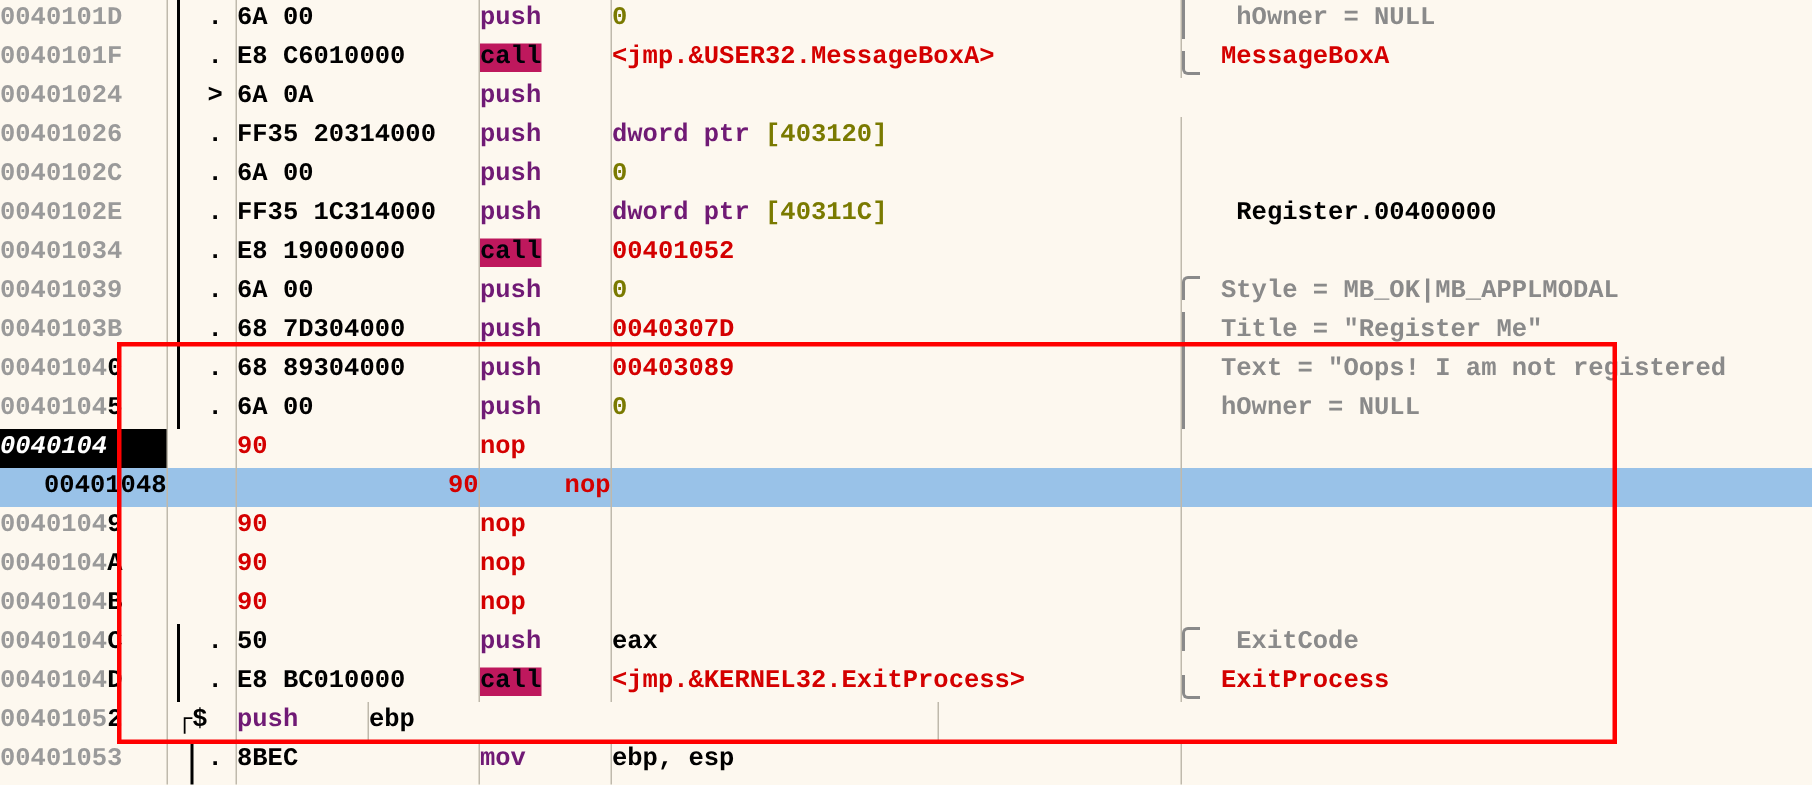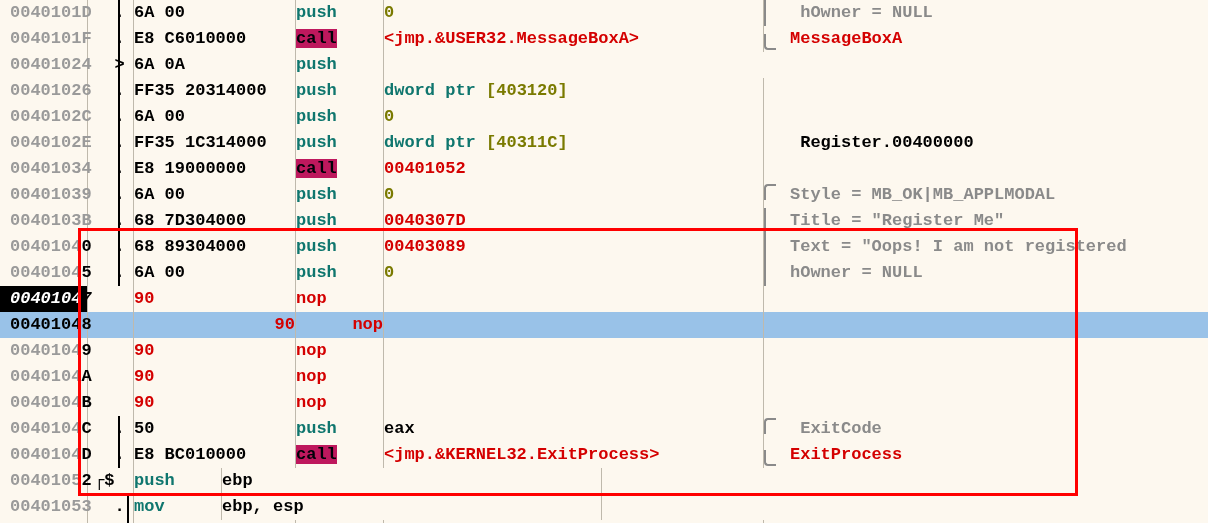--- a/index.html
+++ b/index.html
@@ -13,29 +13,29 @@
     overflow:hidden;
     position:relative;
   }
   .row {
     display:flex;
     height:26px;
     line-height:26px;
     white-space:pre;
     position:relative;
   }
-  .addr-col { width:88px; padding-left:10px; color:#9a9a9a; border-right:1px solid #bfb9ac; }
+  .addr-col { width:112px; padding-left:0; color:#9a9a9a; border-right:1px solid #bfb9ac; }
   .addr-black { color:#000; }
   .addr-inv { background:#000; color:#fff;font-style:italic; }
   .marker-col { width:46px; padding-left:6px; color:#000; border-right:1px solid #bfb9ac; }
   .hex-col { width:162px; color:#000; border-right:1px solid #bfb9ac; position:relative; }
   .mn-col  { width:88px; border-right:1px solid #bfb9ac; }
   .arg-col { width:380px; border-right:1px solid #bfb9ac; position:relative; }
   .ann-col { flex:1; padding-left:26px; position:relative; }
-  .c-blue   { color:#0f766e; }
+  .c-blue   { color:#701a75; }
   .c-red    { color:#d40000; }
   .c-olive  { color:#7a7a00; }
   .c-black  { color:#000; }
   .c-gray   { color:#8a8a8a; }
   .hl-call  { background:#be185d; color:#000108; }
   .row-sel  { background:#99c2e8;text-align:right; }
   
   .pipe {
     position:absolute; left:118px; top:0; bottom:0; width:2px; background:#000;
   }
@@ -68,16 +68,16 @@
     <div class="row"><div class="addr-col"><span>0040104</span><span class="addr-black">0</span></div><div class="marker-col">  .</div><div class="pipe"></div><div class="hex-col"><span class="c-black">68 89304000</span></div><div class="mn-col"><span class="c-blue">push</span></div><div class="arg-col"><span class="c-red">00403089</span></div><div class="ann-col"><div class="bracket-mid"></div><span class="c-gray">Text = "Oops! I am not registered</span></div></div>
     <div class="row"><div class="addr-col"><span>0040104</span><span class="addr-black">5</span></div><div class="marker-col">  .</div><div class="pipe"></div><div class="hex-col"><span class="c-black">6A 00</span></div><div class="mn-col"><span class="c-blue">push</span></div><div class="arg-col"><span class="c-olive">0</span></div><div class="ann-col"><div class="bracket-mid"></div><span class="c-gray">hOwner = NULL</span></div></div>
     <div class="row"><div class="addr-col addr-inv"><span>0040104</span><span class="addr-black">7</span></div><div class="marker-col"></div><div class="hex-col"><span class="c-red">90</span></div><div class="mn-col"><span class="c-red">nop</span></div><div class="arg-col"><span class="c-black"></span></div><div class="ann-col"><span class="c-gray"></span></div></div>
     <div class="row row-sel"><div class="addr-col addr-black"><span>0040104</span><span class="addr-black">8</span></div><div class="marker-col"></div><div class="hex-col"><span class="c-red">90</span></div><div class="mn-col"><span class="c-red">nop</span></div><div class="arg-col"><span class="c-black"></span></div><div class="ann-col"><span class="c-gray"></span></div></div>
     <div class="row"><div class="addr-col"><span>0040104</span><span class="addr-black">9</span></div><div class="marker-col"></div><div class="hex-col"><span class="c-red">90</span></div><div class="mn-col"><span class="c-red">nop</span></div><div class="arg-col"><span class="c-black"></span></div><div class="ann-col"><span class="c-gray"></span></div></div>
     <div class="row"><div class="addr-col"><span>0040104</span><span class="addr-black">A</span></div><div class="marker-col"></div><div class="hex-col"><span class="c-red">90</span></div><div class="mn-col"><span class="c-red">nop</span></div><div class="arg-col"><span class="c-black"></span></div><div class="ann-col"><span class="c-gray"></span></div></div>
     <div class="row"><div class="addr-col"><span>0040104</span><span class="addr-black">B</span></div><div class="marker-col"></div><div class="hex-col"><span class="c-red">90</span></div><div class="mn-col"><span class="c-red">nop</span></div><div class="arg-col"><span class="c-black"></span></div><div class="ann-col"><span class="c-gray"></span></div></div>
     <div class="row"><div class="addr-col"><span>0040104</span><span class="addr-black">C</span></div><div class="marker-col">  .</div><div class="pipe"></div><div class="hex-col"><span class="c-black">50</span></div><div class="mn-col"><span class="c-blue">push</span></div><div class="arg-col"><span class="c-black">eax</span></div><div class="ann-col"><div class="bracket-top"></div><span class="c-gray"> ExitCode</span></div></div>
     <div class="row"><div class="addr-col"><span>0040104</span><span class="addr-black">D</span></div><div class="marker-col">  .</div><div class="pipe"></div><div class="hex-col"><span class="c-black">E8 BC010000</span></div><div class="mn-col"><span class="hl-call">call</span></div><div class="arg-col"><span class="c-red">&lt;jmp.&amp;KERNEL32.ExitProcess&gt;</span></div><div class="ann-col"><div class="bracket-bot"></div><span class="c-red">ExitProcess</span></div></div>
     <div class="row"><div class="addr-col"><span>0040105</span><span class="addr-black">2</span></div><div class="marker-col">┌$</div><div class="mn-col"><span class="c-blue">push</span></div><div class="arg-col"><span class="c-black">ebp</span></div><div class="ann-col"><span class="c-gray"></span></div></div>
-    <div class="row"><div class="addr-col">00401053</div><div class="marker-col">  .</div><div class="pipe2"></div><div class="mn-col"><span class="c-blue">mov</span></div><div class="arg-col"><span class="c-black">ebp, esp</span></div><div class="ann-col"><span class="c-gray"></span></div></div>
+    <div class="row"><div class="addr-col">00401053</div><div class="marker-col">  .</div><div class="pipe2"></div><div class="hex-col"><span class="c-black">8BEC</span></div><div class="mn-col"><span class="c-blue">mov</span></div><div class="arg-col"><span class="c-black">ebp, esp</span></div><div class="ann-col"><span class="c-gray"></span></div></div>
     <div class="row"><div class="addr-col">00401055</div><div class="marker-col">  .</div><div class="pipe2"></div><div class="hex-col"></div><div class="mn-col"></div><div class="arg-col"></div><div class="ann-col"><span class="c-gray"></span></div></div>
   </div>
 <div id="redbox" class="redbox" style="left: 78px; top: 228px; width: 1000px; height: 268px;"></div>
 
 </body></html>

